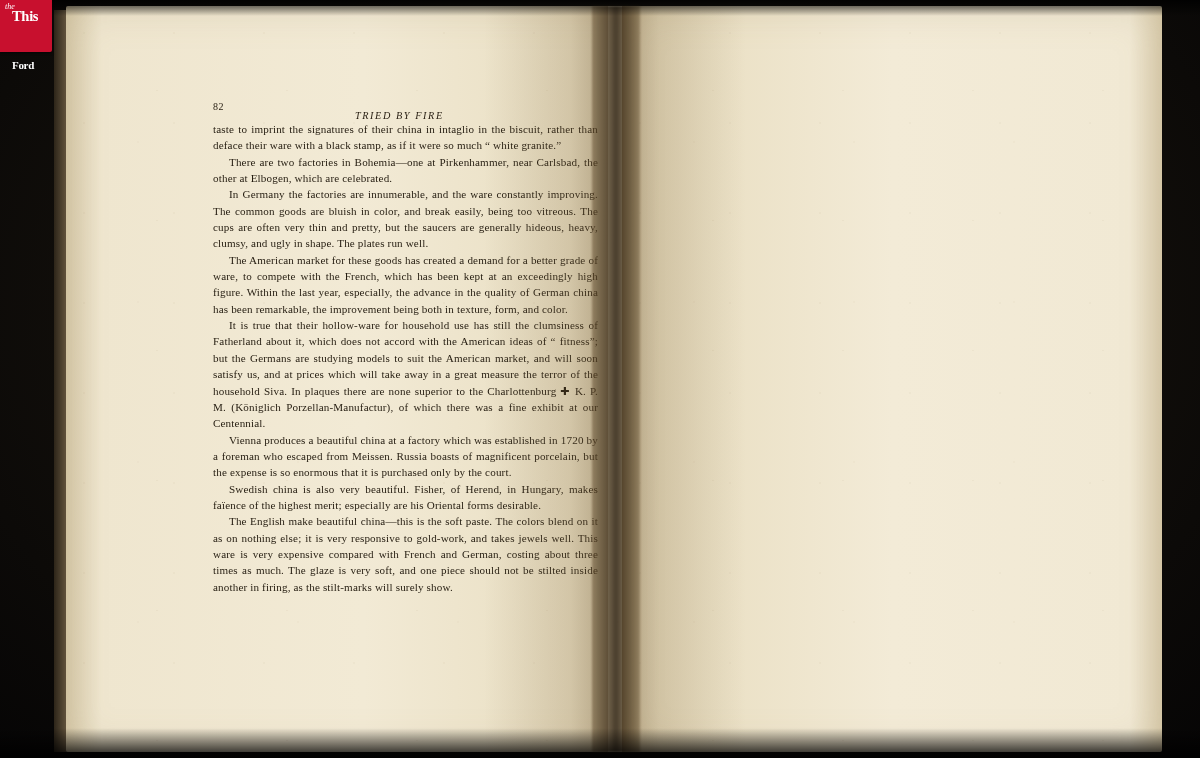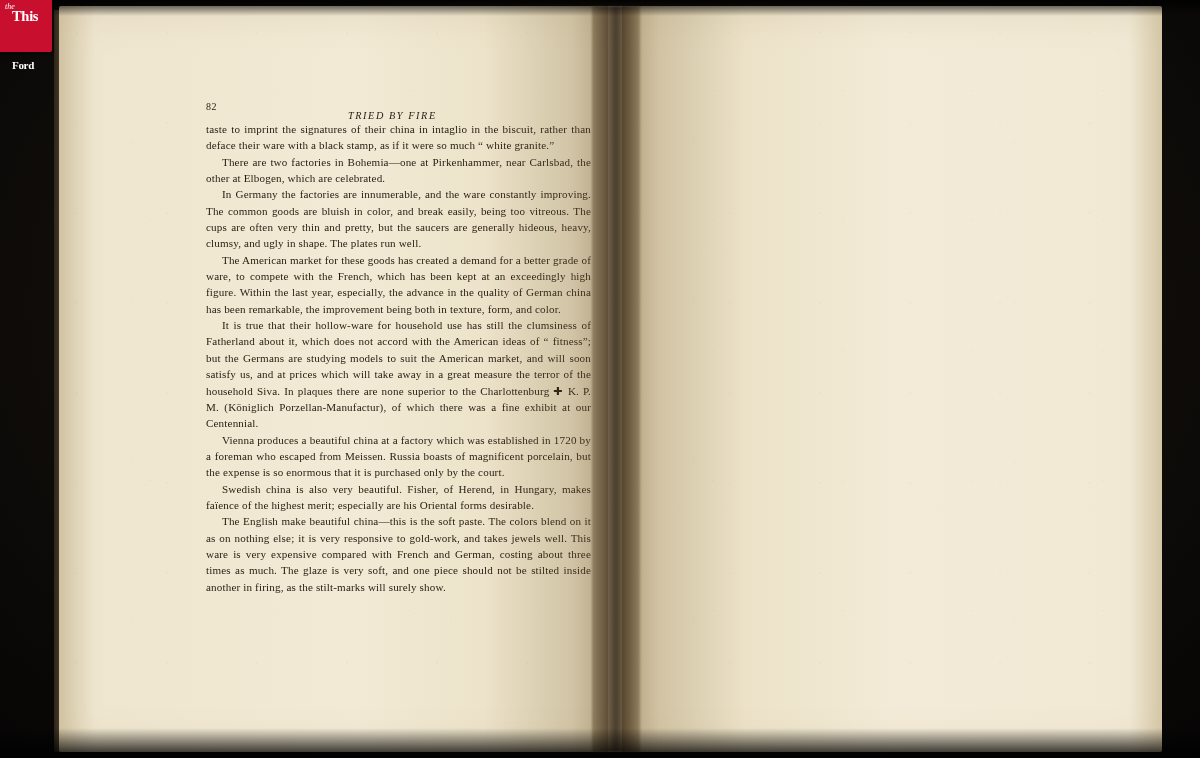--- a/index.html
+++ b/index.html
@@ -61,21 +61,21 @@
   }
 
   
   .page {
     position: absolute;
     top: 6px;
     height: 746px;
     background: #efe6cf;
   }
   .page-left {
-    left: 45px;
+    left: 52px;
     width: 596px;
     background:
       linear-gradient(to right, #d8cbab 0%, #efe6cf 6%, #f2ead5 50%, #e6dbbd 96%, #cfc09e 100%);
     box-shadow: inset 0 0 40px rgba(160,140,100,0.25);
     border-radius: 2px 0 0 2px;
   }
   .page-right {
     left: 608px;
     width: 540px;
     background:

